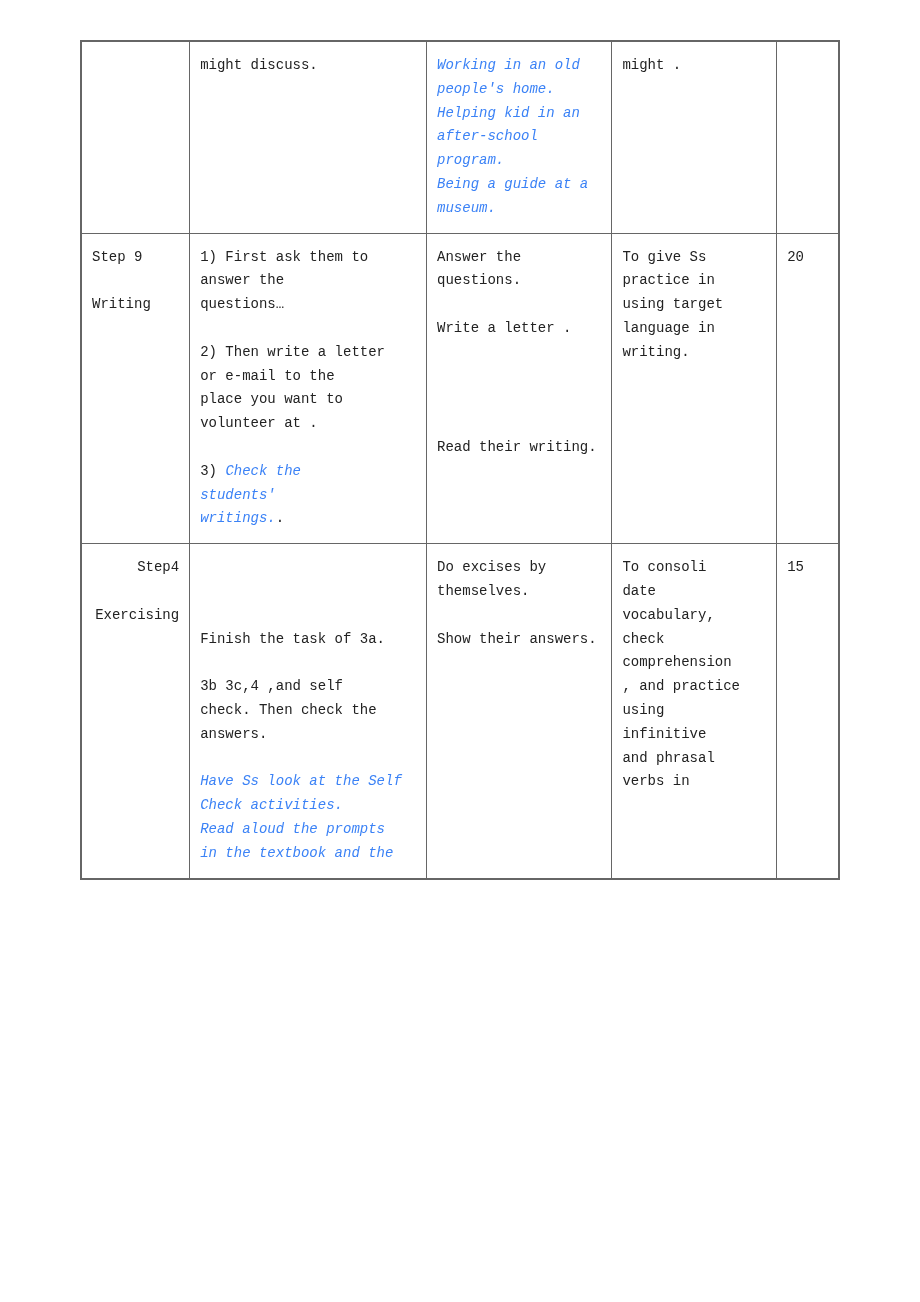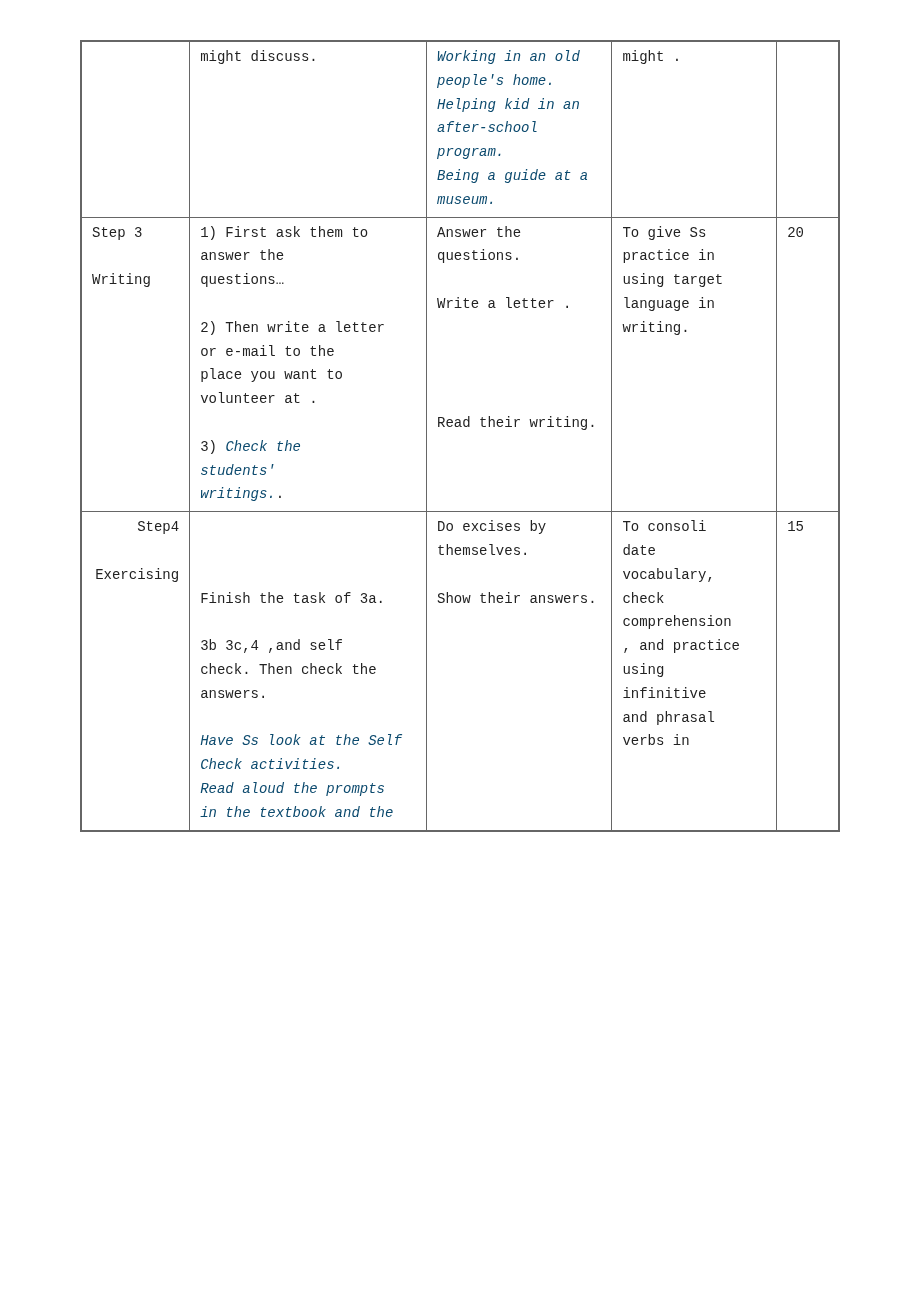--- a/index.html
+++ b/index.html
@@ -22,30 +22,30 @@
       width: 760px;
       border: 1.5px solid #666;
     }
     table {
       width: 100%;
       border-collapse: collapse;
     }
     td {
       border: 1.5px solid #666;
       vertical-align: top;
-      padding: 4px 10px;
+      padding: 12px 10px;
       line-height: 1.7;
     }
     .col1 { width: 90px; }
     .col2 { width: 230px; }
     .col3 { width: 180px; }
     .col4 { width: 160px; }
     .col5 { width: 60px; }
     .blue-italic {
-      color: #0c4a6e;
+      color: #3b82f6;
       font-style: italic;
     }
     .text-normal {
       color: #222;
       font-style: normal;
     }
     .step-label {
       white-space: pre-line;
     }
     .num-cell {
@@ -68,21 +68,21 @@
     </colgroup>
     <tbody id="table-body">
     <tr>
           <td class="col1 step-label" style="white-space: pre-line;"></td>
           <td class="col2"><span class="text-normal">might discuss.</span></td>
           <td class="col3"><span class="blue-italic">Working in an old<br>people's home.<br>Helping kid in an<br>after-school<br>program.<br>Being a guide at a<br>museum.</span></td>
           <td class="col4"><span class="text-normal">might .</span></td>
           <td class="col5 num-cell"></td>
         </tr>
         <tr>
-          <td class="col1 step-label" style="white-space: pre-line;">Step 3
+          <td class="col1 step-label" style="white-space: pre-line;">Step 9
 
 Writing</td>
           <td class="col2"><span class="text-normal">1)  First ask them to<br>   answer       the<br>   questions…<br><br>2)  Then write a letter<br>   or  e-mail  to  the<br>   place you want to<br>   volunteer at .<br><br>3)  </span><span class="blue-italic">Check        the<br>   students'<br>   writings.</span><span class="text-normal">.</span></td>
           <td class="col3"><span class="text-normal"> Answer     the<br>questions.<br><br>Write a letter .<br><br><br><br><br>Read their writing.</span></td>
           <td class="col4"><span class="text-normal">To  give  Ss<br>practice   in<br>using   target<br>language    in<br>writing.</span></td>
           <td class="col5 num-cell">20</td>
         </tr>
         <tr>
           <td class="col1 step-label" style="white-space: pre-line; text-align: right;">Step4
 

